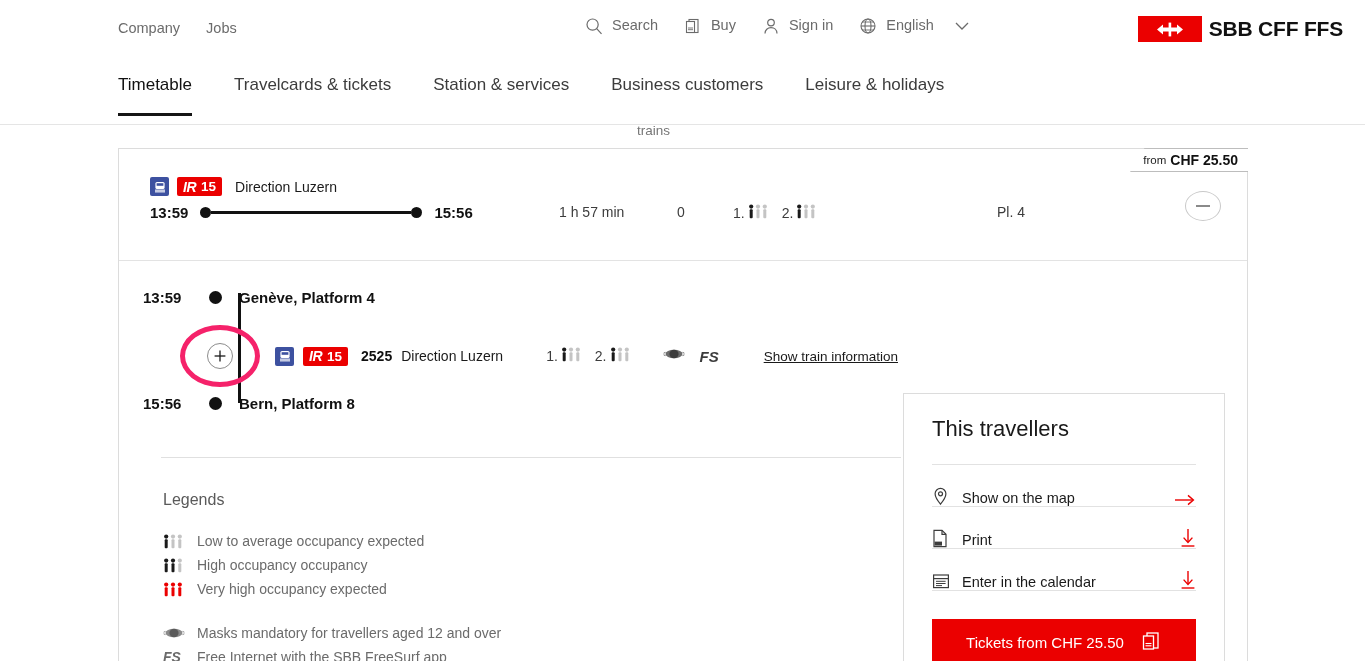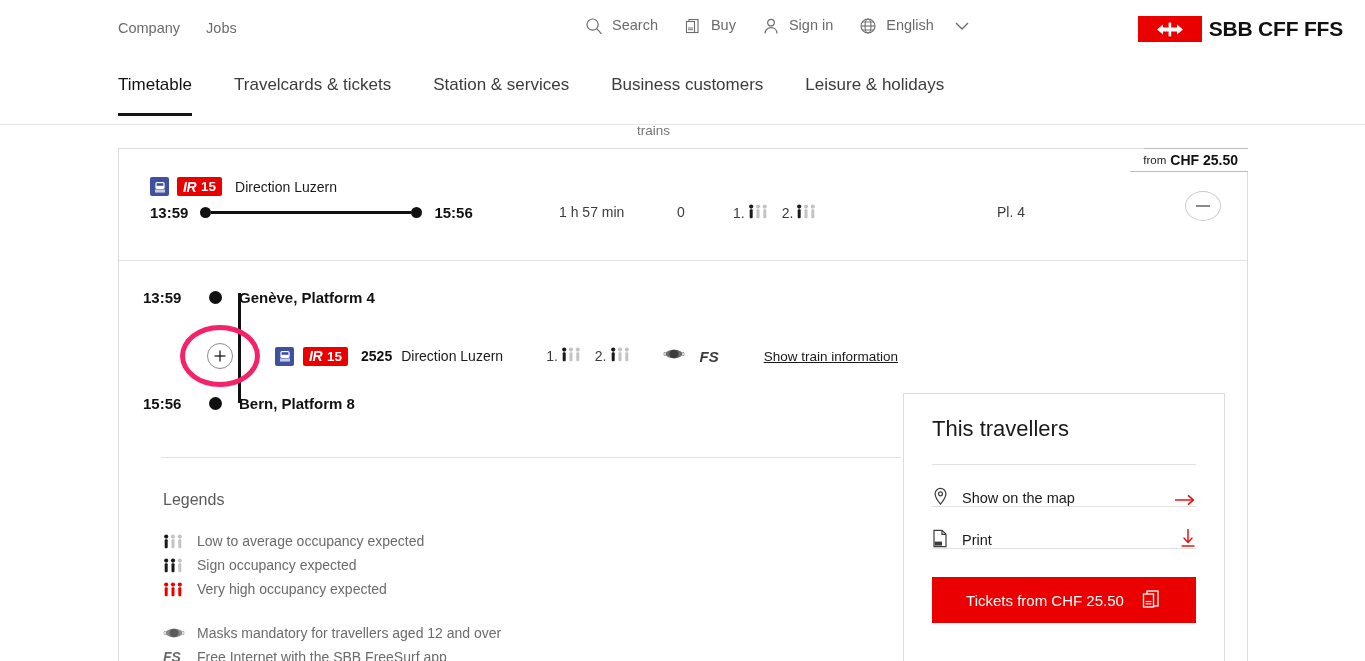--- a/index.html
+++ b/index.html
@@ -481,21 +481,21 @@
               <g fill="#1a1a1a">
                   <circle cx="10" cy="2.6" r="2.1"></circle>
                   <rect x="8.5" y="5.3" width="3" height="9" rx="1"></rect>
                 </g>
               <g fill="#c4c4c4">
                   <circle cx="16.8" cy="2.6" r="2.1"></circle>
                   <rect x="15.3" y="5.3" width="3" height="9" rx="1"></rect>
                 </g>
             </svg>
           </span>
-          <span class="lg-txt">Sign occupancy expected</span>
+          <span class="lg-txt">High occupancy occupancy</span>
         </div>
 
         <div class="lg-row">
           <span class="lg-ico">
             <svg width="22" height="15" viewBox="0 0 22 15">
               <g fill="#eb0000">
                   <circle cx="3.2" cy="2.6" r="2.1"></circle>
                   <rect x="1.7" y="5.3" width="3" height="9" rx="1"></rect>
                 </g>
               <g fill="#eb0000">
@@ -564,20 +564,39 @@
         <span class="s-lbl">Print</span>
         <span class="s-act">
           <svg width="16" height="20" viewBox="0 0 16 20">
             <line x1="8" y1="1" x2="8" y2="14" stroke="#eb0000" stroke-width="1.4"></line>
             <polyline points="3.6,9.6 8,14.4 12.4,9.6" fill="none" stroke="#eb0000" stroke-width="1.4"></polyline>
             <line x1="1.6" y1="18" x2="14.4" y2="18" stroke="#eb0000" stroke-width="1.4"></line>
           </svg>
         </span>
       </div>
 
+      <div class="side-row">
+        <span class="s-ico">
+          <svg width="18" height="18" viewBox="0 0 18 18">
+            <rect x="1.6" y="3" width="14.8" height="12.6" fill="none" stroke="#3c3c3c" stroke-width="1.2"></rect>
+            <line x1="1.6" y1="6.6" x2="16.4" y2="6.6" stroke="#3c3c3c" stroke-width="1.2"></line>
+            <line x1="4" y1="9.3" x2="13.6" y2="9.3" stroke="#3c3c3c" stroke-width="1"></line>
+            <line x1="4" y1="11.5" x2="13.6" y2="11.5" stroke="#3c3c3c" stroke-width="1"></line>
+            <line x1="4" y1="13.6" x2="10" y2="13.6" stroke="#3c3c3c" stroke-width="1"></line>
+          </svg>
+        </span>
+        <span class="s-lbl">Enter in the calendar</span>
+        <span class="s-act">
+          <svg width="16" height="20" viewBox="0 0 16 20">
+            <line x1="8" y1="1" x2="8" y2="14" stroke="#eb0000" stroke-width="1.4"></line>
+            <polyline points="3.6,9.6 8,14.4 12.4,9.6" fill="none" stroke="#eb0000" stroke-width="1.4"></polyline>
+            <line x1="1.6" y1="18" x2="14.4" y2="18" stroke="#eb0000" stroke-width="1.4"></line>
+          </svg>
+        </span>
+      </div>
 
       <button class="tickets-btn">
         <span>Tickets from CHF 25.50</span>
         <span>
           <svg width="22" height="22" viewBox="0 0 22 22">
             <rect x="7" y="3" width="11" height="15" fill="none" stroke="#fff" stroke-width="1.3"></rect>
             <rect x="3.5" y="6" width="10" height="13" fill="#eb0000" stroke="#fff" stroke-width="1.3"></rect>
             <line x1="5.5" y1="13.5" x2="11.5" y2="13.5" stroke="#fff" stroke-width="1.1"></line>
             <line x1="5.5" y1="15.8" x2="11.5" y2="15.8" stroke="#fff" stroke-width="1.1"></line>
           </svg>

